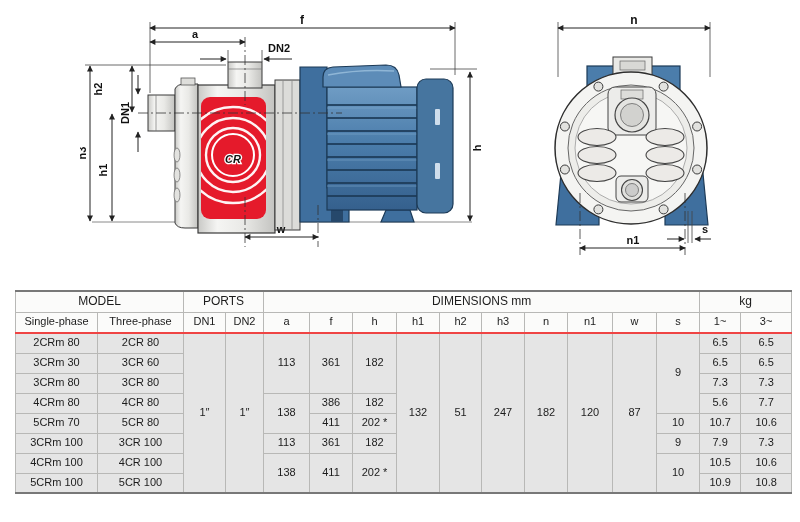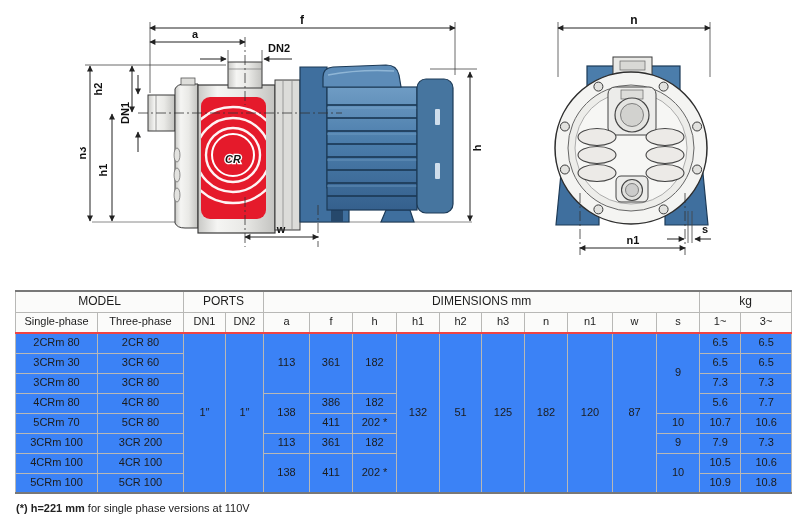--- a/index.html
+++ b/index.html
@@ -6,21 +6,21 @@
   html,body{background:#fff}
   body{font-family:"Liberation Sans",sans-serif;color:#1c1c1c}
   .page{position:relative;width:800px;height:522px;background:#fff;overflow:hidden}
   .dwg{position:absolute}
   .dwg text{font-family:"Liberation Sans",sans-serif;font-weight:bold;fill:#111;font-size:11px}
   .dwg .big{font-size:12px}
   .dim{stroke:#222;stroke-width:1;fill:none}
   .ext{stroke:#444;stroke-width:0.8;fill:none}
   .cl{stroke:#333;stroke-width:0.8;fill:none;stroke-dasharray:10 3 2 3}
   .spec-table{position:absolute;left:15px;top:290px;width:776px;border-collapse:collapse;
-    table-layout:fixed;font-size:11px;color:#1c1c1c;background:#3b82f6;
+    table-layout:fixed;font-size:11px;color:#1c1c1c;background:#e5e5e5;
     border:1px solid #8a8a8a;border-top:2px solid #787878;border-bottom:2px solid #787878}
   .spec-table th,.spec-table td{border:1px solid #b8b8b6;text-align:center;vertical-align:middle;
     padding:0 2px;height:20px;line-height:1.05;font-weight:normal}
   .spec-table thead th{height:21px;background:#fbfbfa}
   .spec-table thead tr.h2row th{border-bottom:2px solid #ef4444}
   .grp{font-weight:bold;font-size:12px}
   .b{font-weight:bold}
   .model-cell{text-align:left;padding-left:6px;font-weight:bold}
   .sec{border-left:1px solid #8f8f8d}
   .footnote{position:absolute;left:16px;top:502px;font-size:11px;color:#222}
@@ -261,21 +261,21 @@
       <tr>
         <td class="model-cell">2CRm 80</td>
         <td class="model-cell">2CR 80</td>
         <td class="b sec" rowspan="8">1″</td>
         <td class="b" rowspan="8">1″</td>
         <td class="sec" rowspan="3">113</td>
         <td rowspan="3">361</td>
         <td rowspan="3">182</td>
         <td rowspan="8">132</td>
         <td rowspan="8">51</td>
-        <td rowspan="8">125</td>
+        <td rowspan="8">247</td>
         <td rowspan="8">182</td>
         <td rowspan="8">120</td>
         <td rowspan="8">87</td>
         <td rowspan="4">9</td>
         <td class="b sec">6.5</td>
         <td class="b">6.5</td>
       </tr>
       <tr>
         <td class="model-cell">3CRm 30</td>
         <td class="model-cell">3CR 60</td>
@@ -301,21 +301,21 @@
         <td class="model-cell">5CRm 70</td>
         <td class="model-cell">5CR 80</td>
         <td>411</td>
         <td>202 *</td>
         <td>10</td>
         <td class="b sec">10.7</td>
         <td class="b">10.6</td>
       </tr>
       <tr>
         <td class="model-cell">3CRm 100</td>
-        <td class="model-cell">3CR 200</td>
+        <td class="model-cell">3CR 100</td>
         <td class="sec">113</td>
         <td>361</td>
         <td>182</td>
         <td>9</td>
         <td class="b sec">7.9</td>
         <td class="b">7.3</td>
       </tr>
       <tr>
         <td class="model-cell">4CRm 100</td>
         <td class="model-cell">4CR 100</td>
@@ -328,17 +328,14 @@
       </tr>
       <tr>
         <td class="model-cell">5CRm 100</td>
         <td class="model-cell">5CR 100</td>
         <td class="b sec">10.9</td>
         <td class="b">10.8</td>
       </tr>
     </tbody>
   </table>
 
-  <div class="footnote">
-    <span class="b">(*) h=221 mm</span><span> for single phase versions at 110V</span>
-  </div>
 
 </div>
 
 </body></html>

